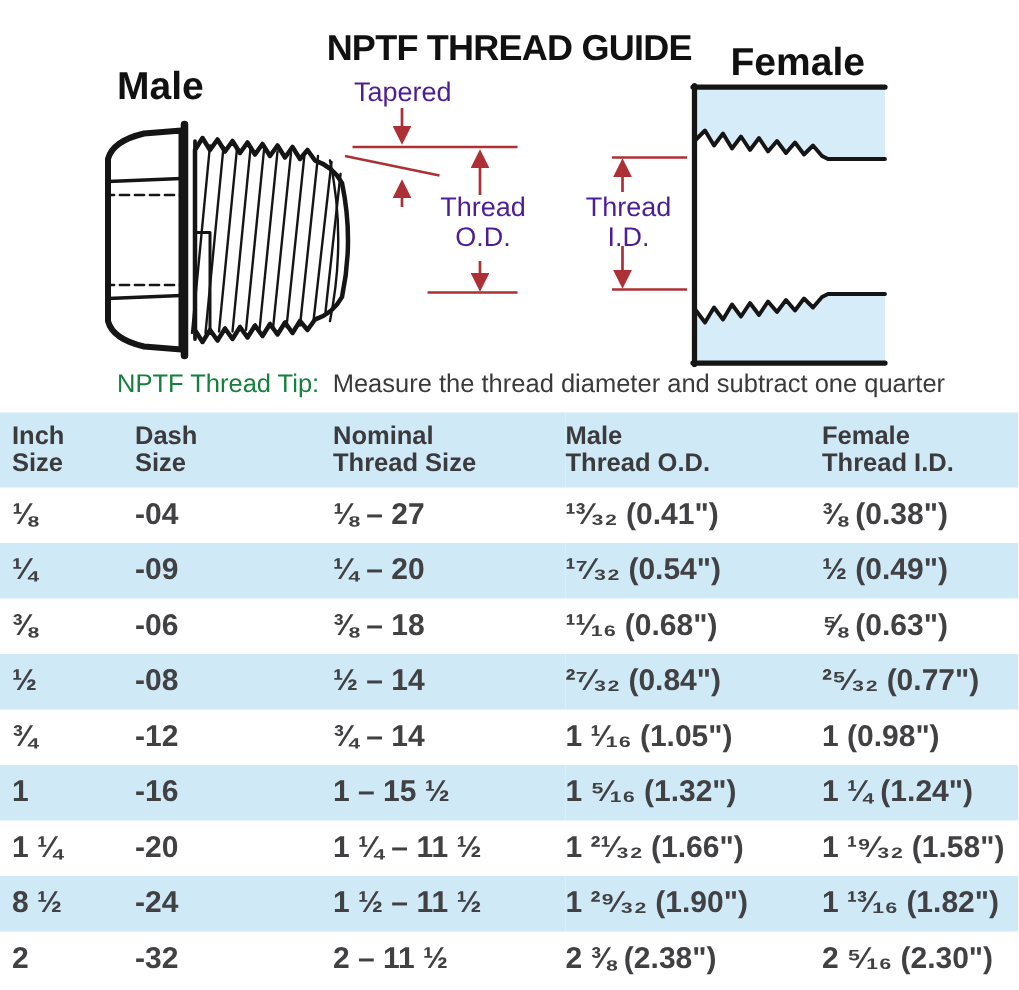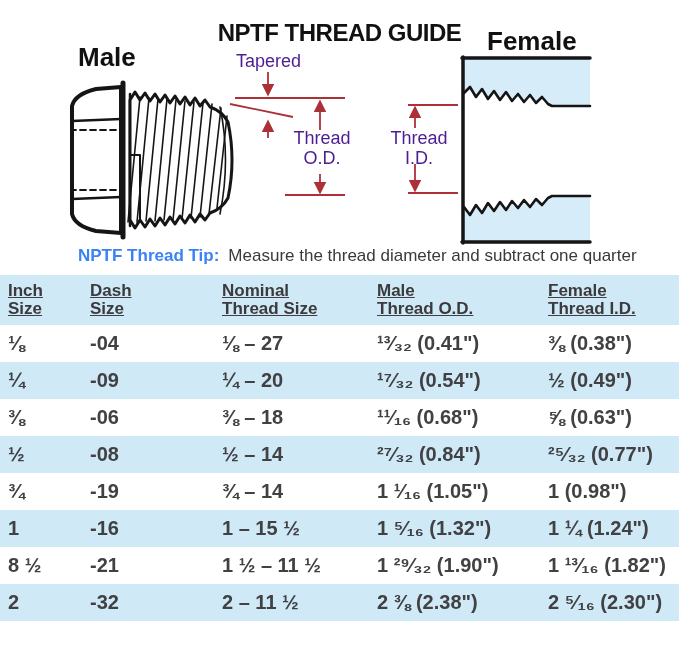--- a/index.html
+++ b/index.html
@@ -9,28 +9,28 @@
   #title{left:0;top:3px;width:679px;text-align:center;font-size:24px;font-weight:bold;
          color:#111;letter-spacing:-0.5px;margin-top:16px;}
   .part-label{font-size:26px;font-weight:bold;color:#111;}
   #male-label{left:78px;top:42px;}
   #female-label{left:487px;top:26px;}
   .red-note{color:#4c1d95;font-size:18px;line-height:1.12;}
   #tapered-label{left:236px;top:51px;}
   #thread-od-label{left:290px;top:128px;width:64px;text-align:center;white-space:pre-line;}
   #thread-id-label{left:388px;top:128px;width:62px;text-align:center;white-space:pre-line;}
   #tip-line{left:78px;top:246px;font-size:17px;color:#3a3a3a;}
-  #tip-line .tip-label{color:#3b82f6;font-weight:bold;margin-right:9px;}
+  #tip-line .tip-label{color:#15803d;font-weight:normal;margin-right:9px;}
   table{position:absolute;left:0;top:275px;width:679px;border-collapse:collapse;table-layout:fixed;}
   th,td{text-align:left;vertical-align:middle;padding:0 0 0 8px;font-weight:bold;}
   th{height:50px;font-size:17px;line-height:18px;white-space:pre-line;color:#3b3a3c;}
   td{height:37px;font-size:20px;color:#414043;}
   col.c1{width:82px;}col.c2{width:140px;}col.c3{width:155px;}col.c4{width:171px;}col.c5{width:131px;}
   th.np,td.np{padding-left:0;}
-  thead tr{background:#cfe9f7;text-decoration:underline;}
+  thead tr{background:#cfe9f7;}
   tbody tr:nth-child(even){background:#cfe9f7;}
   svg{display:block;}
 </style>
 </head>
 <body>
 
 <div id="page">
 
   <div class="abs" id="title">NPTF THREAD GUIDE</div>
 
@@ -168,35 +168,42 @@
       </tr>
       <tr>
         <td>½</td>
         <td>-08</td>
         <td class="np">½ – 14</td>
         <td class="np">²⁷⁄₃₂ (0.84")</td>
         <td class="np">²⁵⁄₃₂ (0.77")</td>
       </tr>
       <tr>
         <td>¾</td>
-        <td>-19</td>
+        <td>-12</td>
         <td class="np">¾ – 14</td>
         <td class="np">1 ¹⁄₁₆ (1.05")</td>
         <td class="np">1 (0.98")</td>
       </tr>
       <tr>
         <td>1</td>
         <td>-16</td>
         <td class="np">1 – 15 ½</td>
         <td class="np">1 ⁵⁄₁₆ (1.32")</td>
         <td class="np">1 ¼ (1.24")</td>
       </tr>
       <tr>
+        <td>1 ¼</td>
+        <td>-20</td>
+        <td class="np">1 ¼ – 11 ½</td>
+        <td class="np">1 ²¹⁄₃₂ (1.66")</td>
+        <td class="np">1 ¹⁹⁄₃₂ (1.58")</td>
+      </tr>
+      <tr>
         <td>8 ½</td>
-        <td>-21</td>
+        <td>-24</td>
         <td class="np">1 ½ – 11 ½</td>
         <td class="np">1 ²⁹⁄₃₂ (1.90")</td>
         <td class="np">1 ¹³⁄₁₆ (1.82")</td>
       </tr>
       <tr>
         <td>2</td>
         <td>-32</td>
         <td class="np">2 – 11 ½</td>
         <td class="np">2 ⅜ (2.38")</td>
         <td class="np">2 ⁵⁄₁₆ (2.30")</td>

